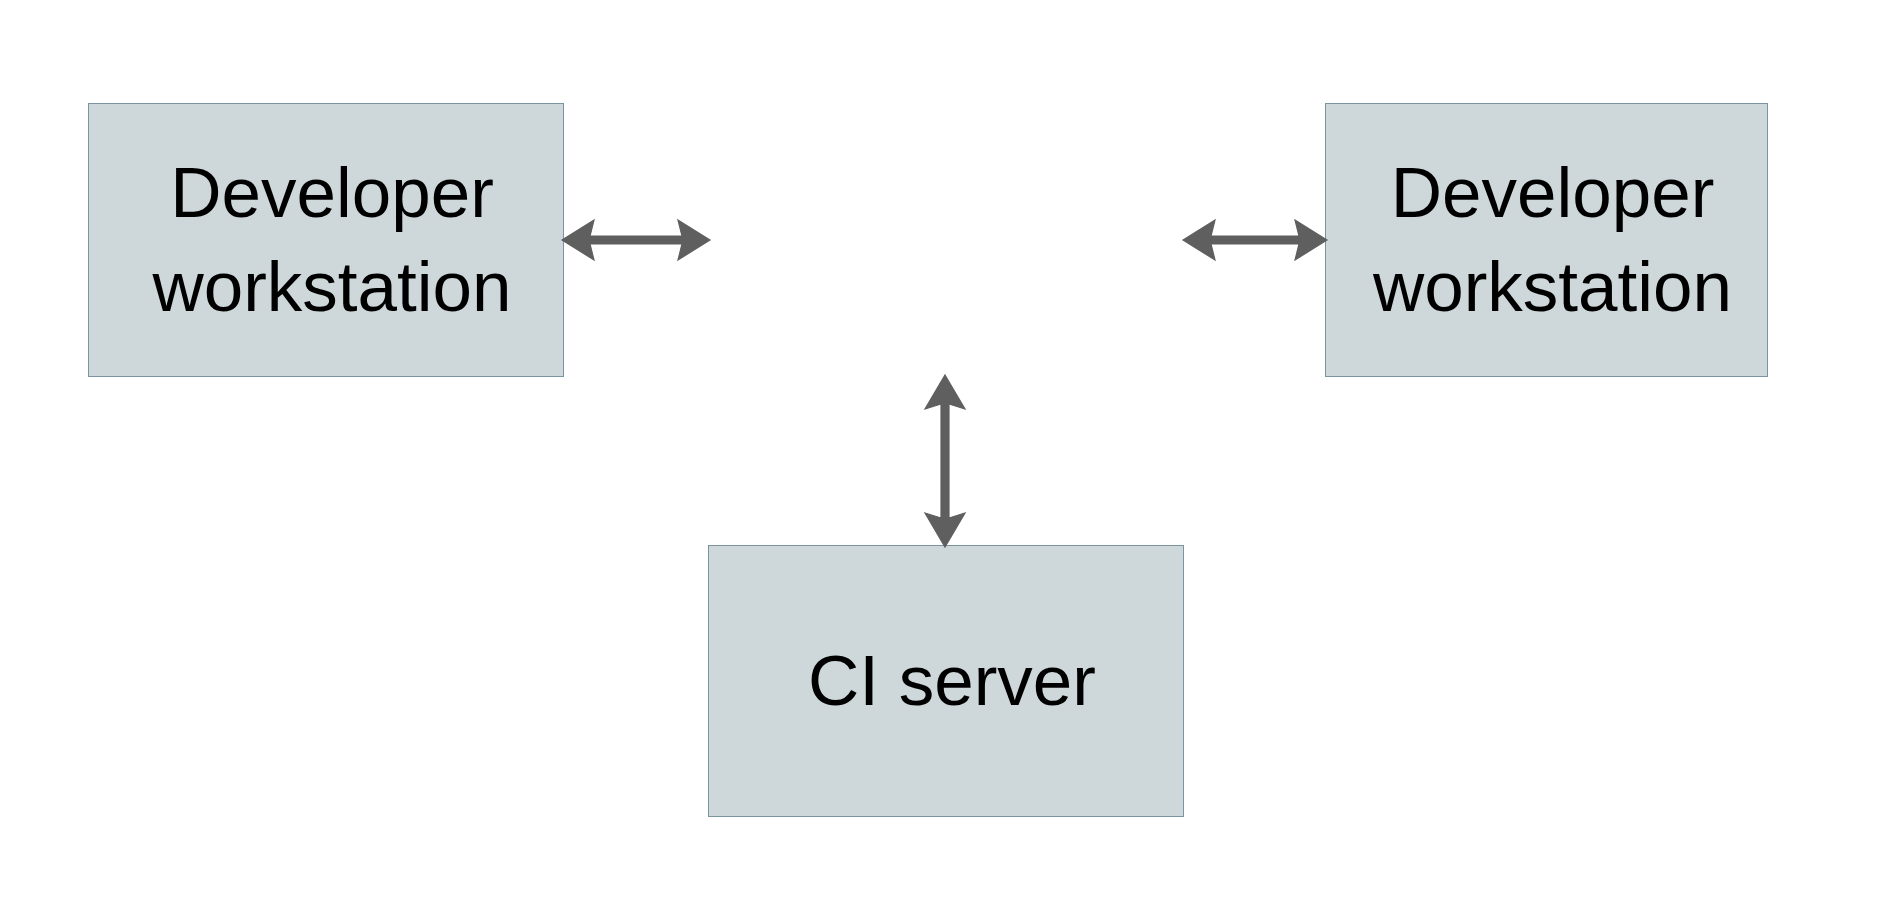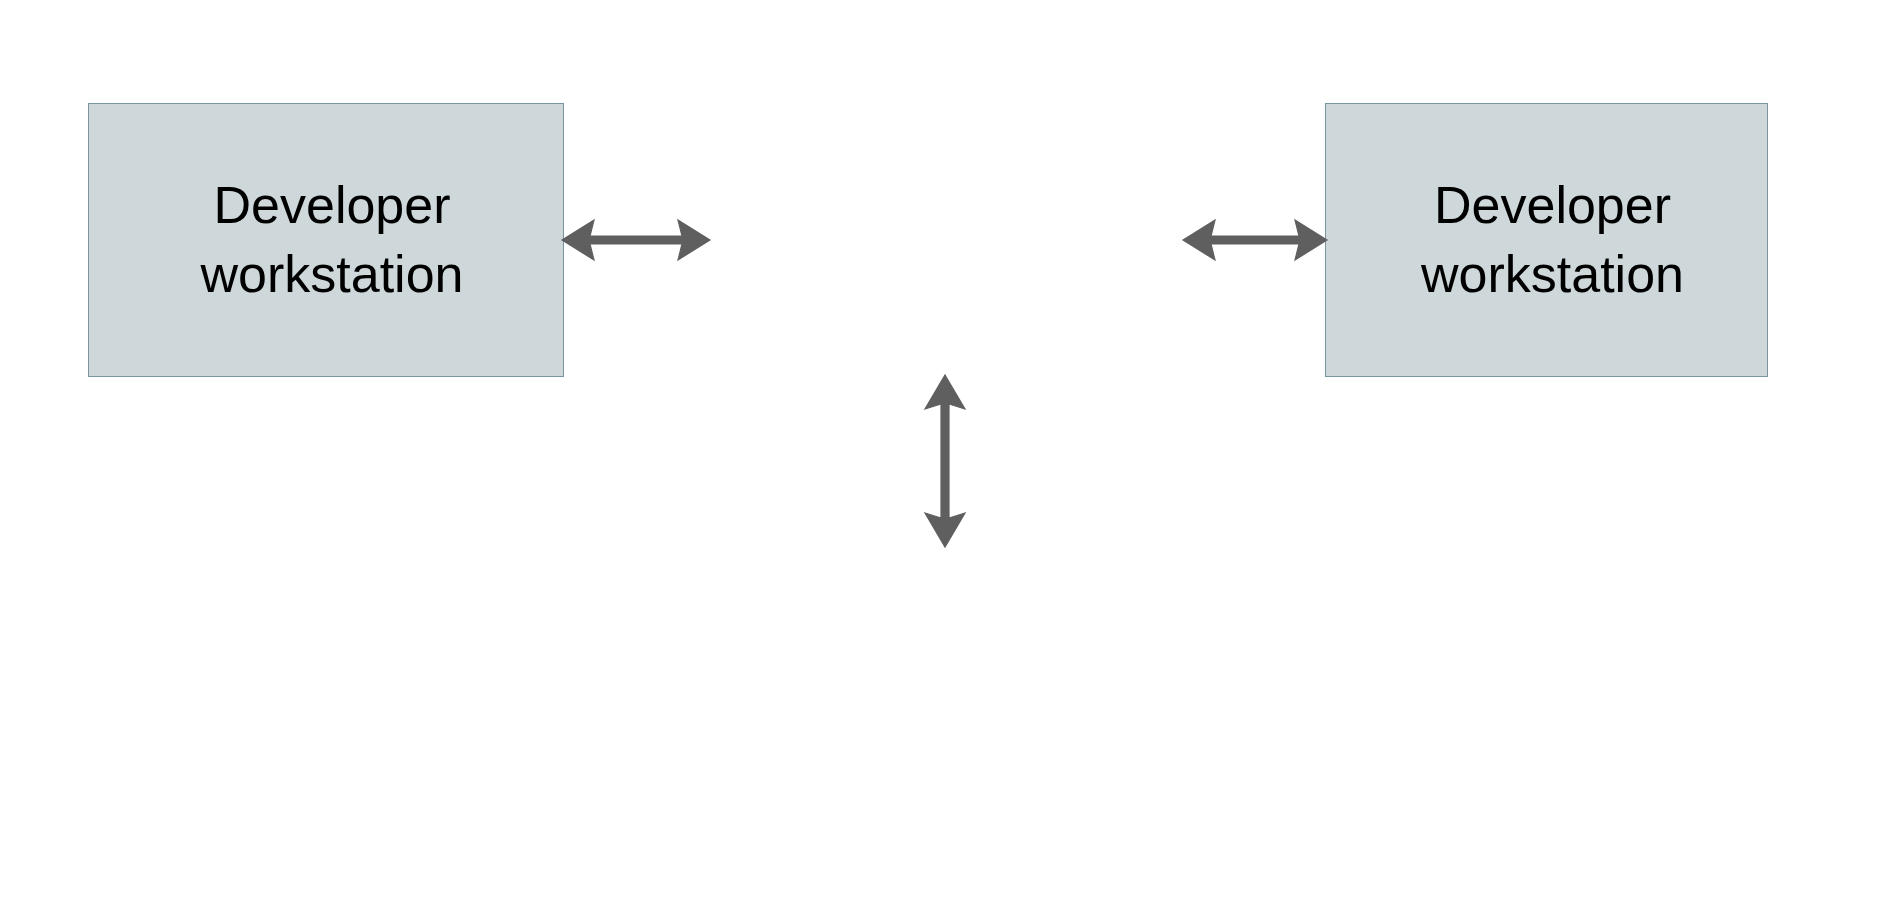--- a/index.html
+++ b/index.html
@@ -21,21 +21,21 @@
     box-sizing: border-box;
     background: #ced7da;
     border: 1.6px solid #7b95a0;
     display: flex;
     align-items: center;
     justify-content: center;
     text-align: center;
   }
   .node-label {
     color: #000000;
-    font-size: 52px;
+    font-size: 71px;
     font-weight: 400;
     line-height: 1.32;
     letter-spacing: 0px;
     white-space: pre-line;
     padding: 0 8px;
     margin-left: 12px;
   }
   #node-dev-left  { left: 88px;   top: 103px; width: 476px; height: 274px; }
   #node-cache     { left: 708px;  top: 103px; width: 476px; height: 274px; }
   #node-dev-right { left: 1325px; top: 103px; width: 443px; height: 274px; }
@@ -58,20 +58,23 @@
     <span class="node-label">Developer
 workstation</span>
   </div>
 
 
   <div class="node" id="node-dev-right">
     <span class="node-label">Developer
 workstation</span>
   </div>
 
+  <div class="node" id="node-ci">
+    <span class="node-label">CI server</span>
+  </div>
 
   <svg class="edge" id="edge-left" viewBox="0 0 152 68">
     <g>
       <path d="M 2,34 L 34,14 L 30,30 L 122,30 L 118,14 L 150,34 L 118,54 L 122,38 L 30,38 L 34,54 Z" fill="#5f5f5f" stroke="#5f5f5f" stroke-width="1.2" stroke-linejoin="miter"></path>
     </g>
   </svg>
 
   <svg class="edge" id="edge-right" viewBox="0 0 148 68">
     <g>
       <path d="M 2,34 L 34,14 L 30,30 L 118,30 L 114,14 L 146,34 L 114,54 L 118,38 L 30,38 L 34,54 Z" fill="#5f5f5f" stroke="#5f5f5f" stroke-width="1.2" stroke-linejoin="miter"></path>

